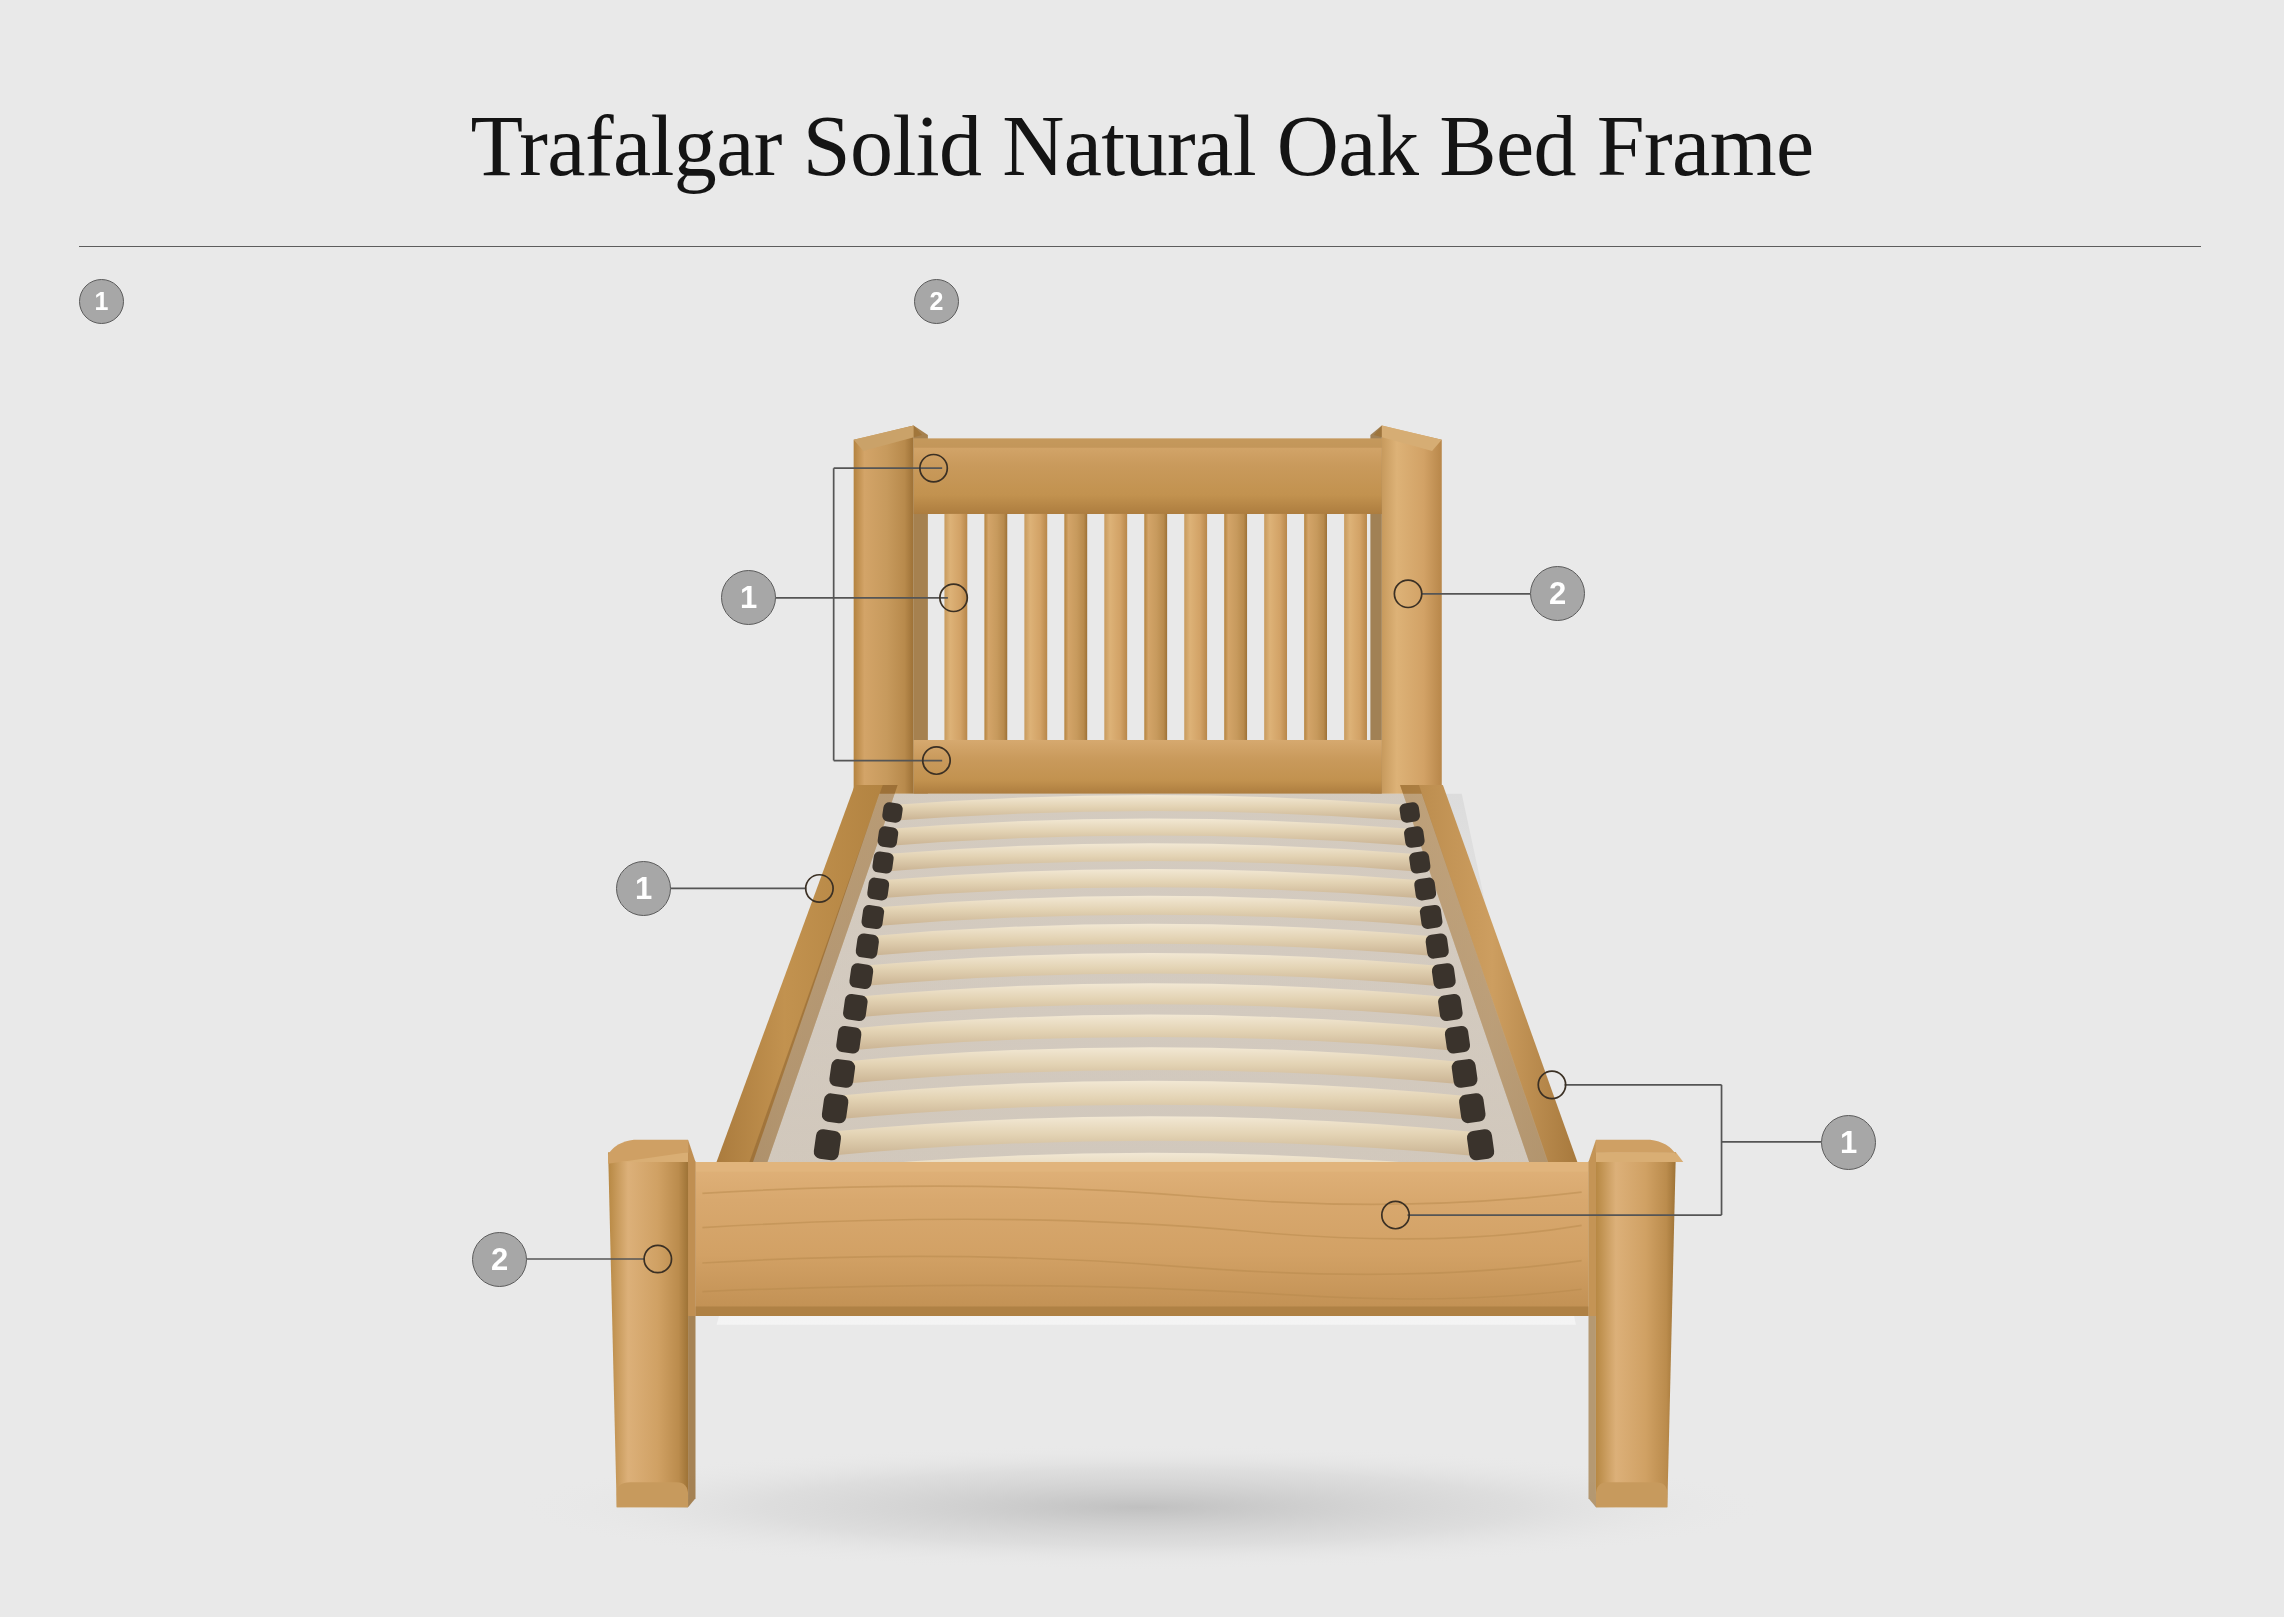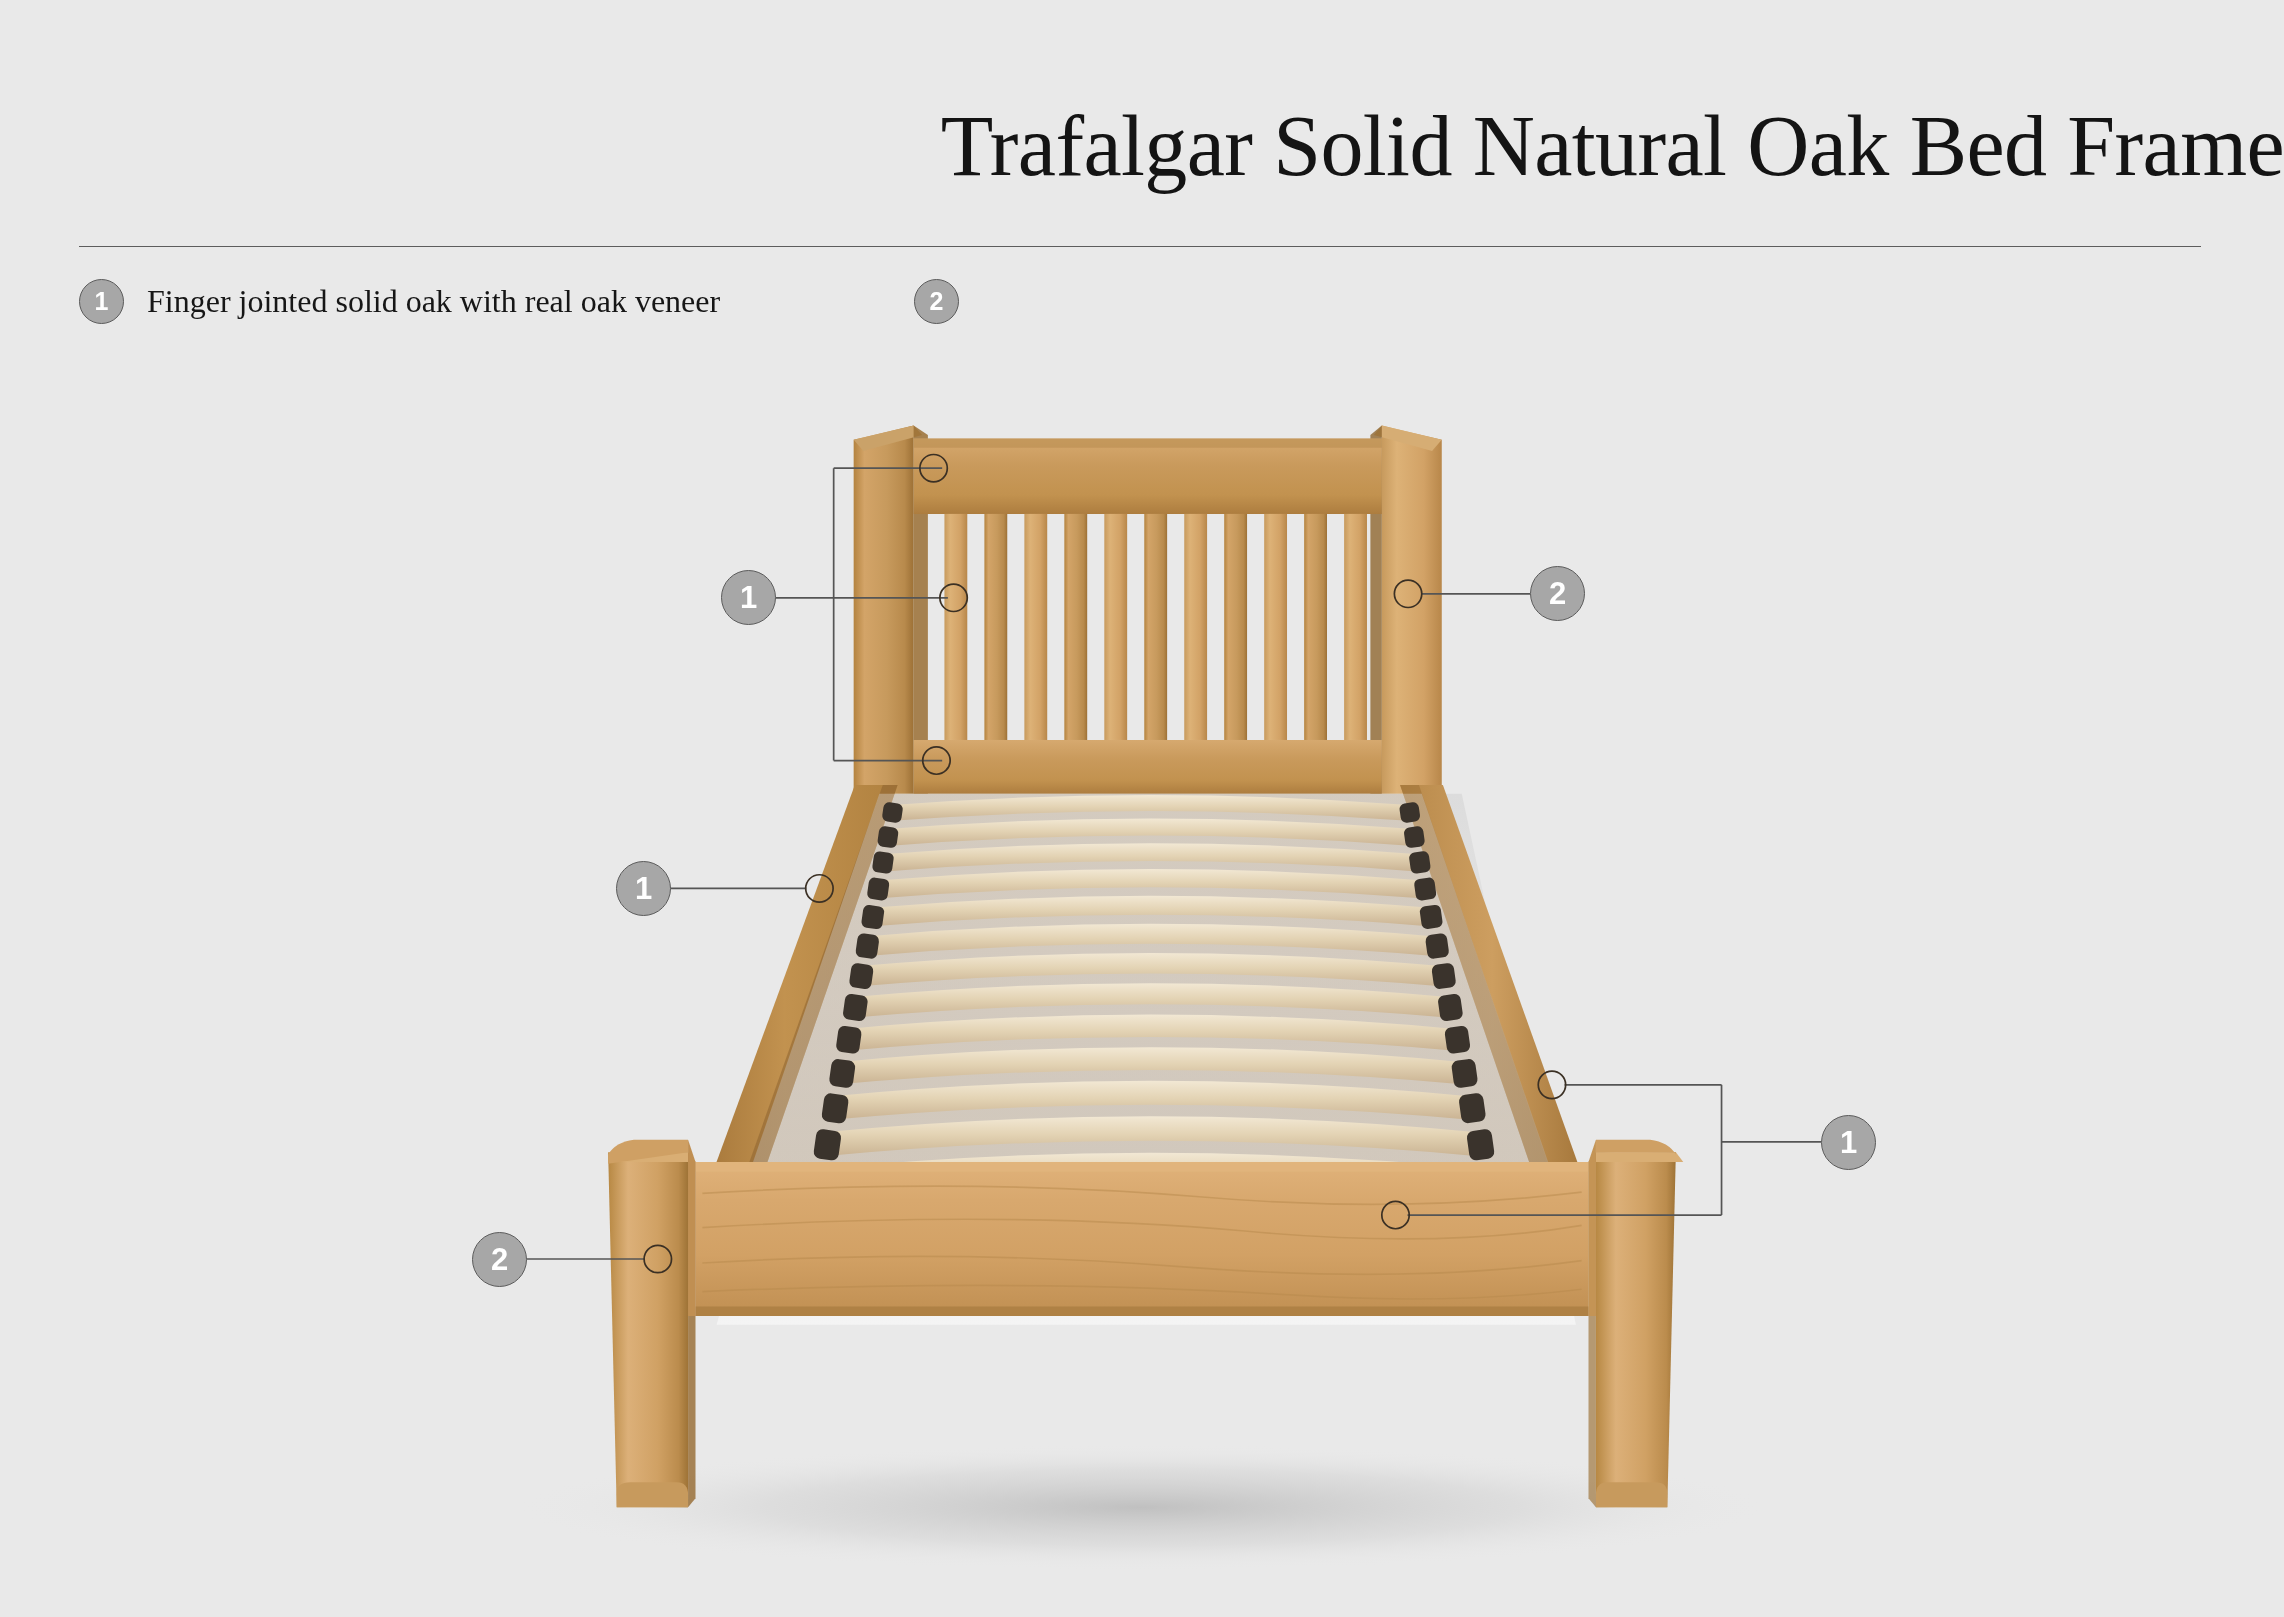--- a/index.html
+++ b/index.html
@@ -8,21 +8,21 @@
     background:#e9e9e9;
     font-family:"Liberation Serif", serif;
     overflow:hidden;
     position:relative;
   }
   #stage{position:absolute;inset:0;width:2284px;height:1617px;}
 
   
   .title{
     position:absolute;left:0;top:103px;width:2284px;
-    text-align:right;
+    text-align:center;
     font-family:"Liberation Serif", serif;
     font-size:86px;
     font-weight:400;
     color:#141414;
     letter-spacing:-0.6px;
     line-height:1;
     white-space:nowrap;
   }
   .divider{
     position:absolute;left:79px;top:246px;width:2122px;height:0;
@@ -67,21 +67,20 @@
 
 <div id="stage">
 
   <div class="title">Trafalgar Solid Natural Oak Bed Frame</div>
   <div class="divider"></div>
 
   <div class="legend-row">
 
     <div class="legend-item one">
       <div class="badge">1</div>
-      <div class="legend-text">Finger jointed solid oak with real oak veneer</div>
     </div>
 
     <div class="legend-item two">
       <div class="badge">2</div>
     </div>
 
   </div>
 
   <svg class="scene" viewBox="0 0 4000 2832">
     <defs>

